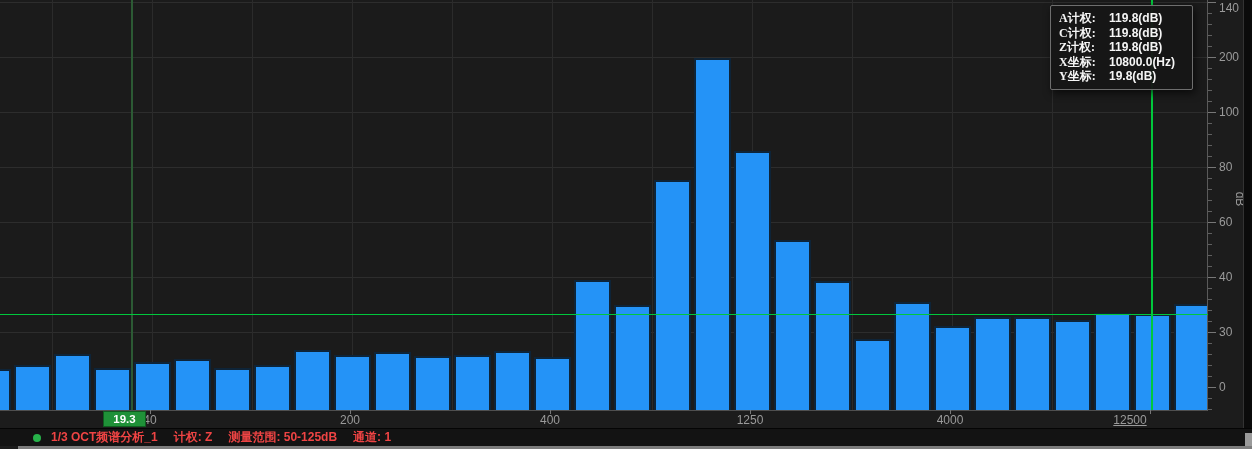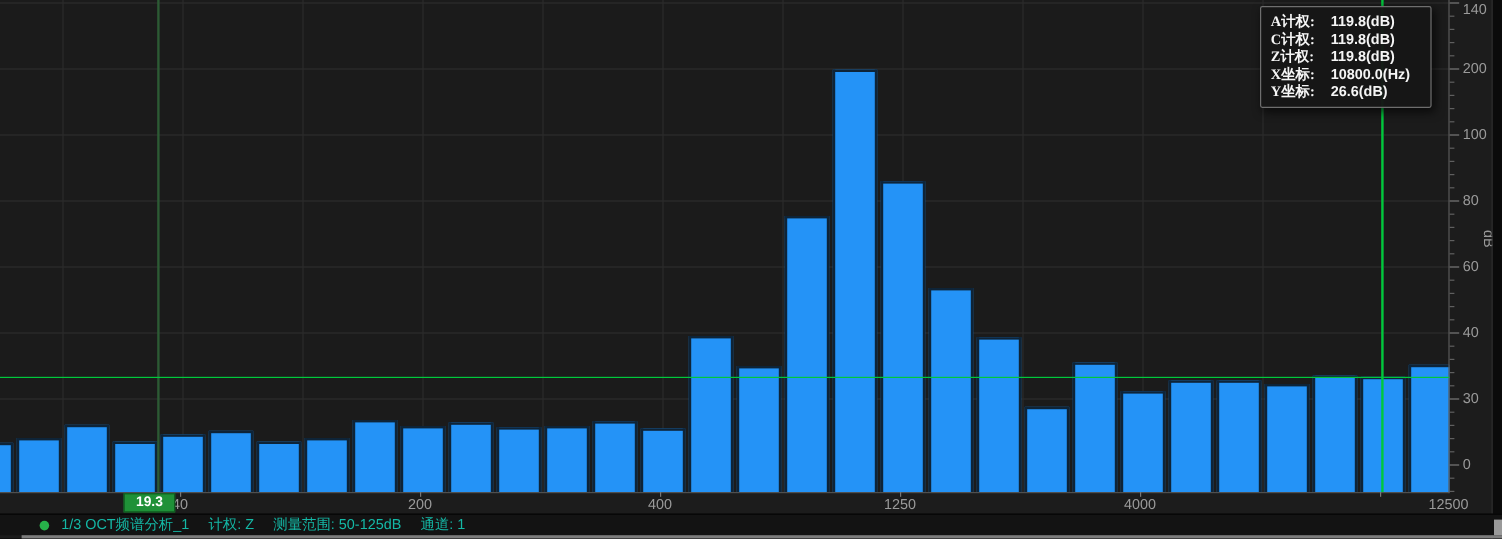--- a/index.html
+++ b/index.html
@@ -35,21 +35,21 @@
   }
   .tt-row{display:flex;font-size:12px;font-weight:bold;color:#f5f5f5;line-height:14.5px;white-space:nowrap;}
   .tt-label{width:50px;flex:0 0 auto;font-family:Liberation Serif, serif;}
   .tt-value{flex:1;}
   #right-strip{position:absolute;left:1244px;top:0;width:8px;height:449px;background:#0b0b0b;}
   #right-strip-line{position:absolute;left:1243px;top:0;width:1px;height:449px;background:#333;}
   #statusbar{
     position:absolute;left:0;top:428px;width:1252px;height:18px;background:#131313;
     border-top:1px solid #050505;box-sizing:border-box;
     display:flex;align-items:center;gap:16px;padding-left:33px;
-    font-size:12px;color:#14b8a6;white-space:nowrap;z-index:7;
+    font-size:12px;color:#ef4444;white-space:nowrap;z-index:7;font-weight:bold;
   }
   #status-dot{width:8px;height:8px;border-radius:50%;background:#27b24a;flex:0 0 auto;margin-right:-6px;}
   #hscroll{position:absolute;left:18px;top:446px;width:1234px;height:3px;background:#7d7d7d;z-index:10;}
   #vscroll-thumb{position:absolute;left:1245px;top:433px;width:7px;height:13px;background:#9a9a9a;z-index:11;}
 </style>
 </head>
 <body>
 
 <div id="app">
 
@@ -120,21 +120,21 @@
       <div class="xlabel" style="left: 150px;">40</div>
       <div class="xtick" style="left: 350px;"></div>
       <div class="xlabel" style="left: 350px;">200</div>
       <div class="xtick" style="left: 550px;"></div>
       <div class="xlabel" style="left: 550px;">400</div>
       <div class="xtick" style="left: 750px;"></div>
       <div class="xlabel" style="left: 750px;">1250</div>
       <div class="xtick" style="left: 950px;"></div>
       <div class="xlabel" style="left: 950px;">4000</div>
       <div class="xtick" style="left: 1150px;"></div>
-      <div class="xlabel" style="left: 1207px;">12500</div>
+      <div class="xlabel" style="left: 1130px; text-decoration: underline;">12500</div>
     </div>
   <div id="y-axis-labels">
       <div class="ytick minor" style="top: 409px;"></div>
       <div class="ytick minor" style="top: 398px;"></div>
       <div class="ytick major" style="top: 387px;"></div>
       <div class="ytick minor" style="top: 376px;"></div>
       <div class="ytick minor" style="top: 365px;"></div>
       <div class="ytick minor" style="top: 354px;"></div>
       <div class="ytick minor" style="top: 343px;"></div>
       <div class="ytick major" style="top: 332px;"></div>
@@ -194,21 +194,21 @@
       <div class="tt-row">
         <span class="tt-label">Z计权:</span>
         <span class="tt-value">119.8(dB)</span>
       </div>
       <div class="tt-row">
         <span class="tt-label">X坐标:</span>
         <span class="tt-value">10800.0(Hz)</span>
       </div>
       <div class="tt-row">
         <span class="tt-label">Y坐标:</span>
-        <span class="tt-value">26.6(dB)</span>
+        <span class="tt-value">19.8(dB)</span>
       </div>
     </div>
 
   <div id="right-strip-line"></div>
   <div id="right-strip"></div>
 
   <div id="statusbar">
     <span id="status-dot"></span>
     <span>1/3 OCT频谱分析_1</span>
     <span>计权: Z</span>

